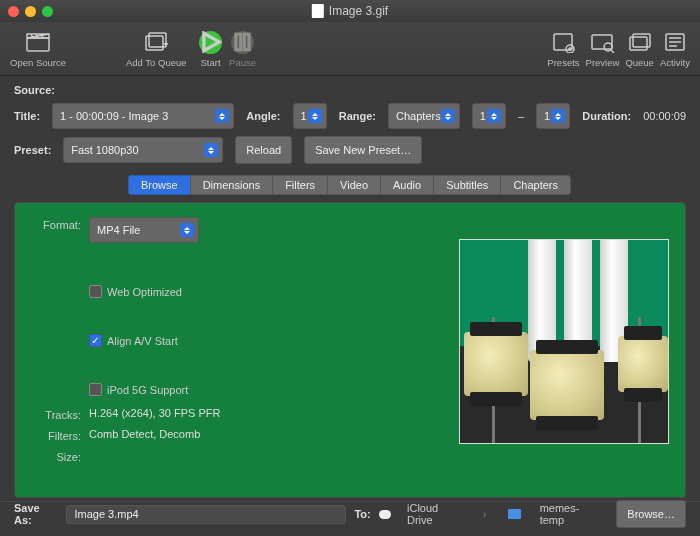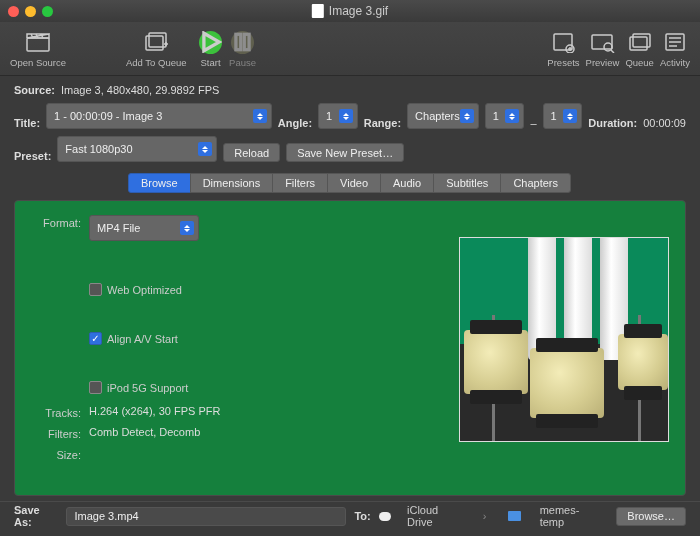--- a/index.html
+++ b/index.html
@@ -13,28 +13,28 @@
 .toolbar { height:54px; background:linear-gradient(#444,#3c3c3c); display:flex; align-items:center; padding:4px 10px; border-bottom:1px solid #2a2a2a; }
 .tbtn { display:flex; flex-direction:column; align-items:center; color:#bbb; font-size:9.5px; gap:2px; }
 .tbtn .ic { width:28px; height:26px; display:flex; align-items:center; justify-content:center; }
 .tbtn .ic svg { width:26px; height:22px; fill:none; stroke:#ccc; stroke-width:1.5; }
 .play-circle { width:23px; height:23px; border-radius:50%; background:#3cc13c; display:flex; align-items:center; justify-content:center; }
 .play-circle svg { width:10px; height:10px; fill:#111; }
 .pause-circle { width:23px; height:23px; border-radius:50%; background:#7a7a5a; display:flex; align-items:center; justify-content:center; }
 .pause-circle svg { width:9px; height:9px; fill:#333; }
 .spacer { flex:1; }
 .content { padding:8px 14px; display:flex; flex-direction:column; gap:7px; }
-.row { display:flex; align-items:flex-end; gap:6px; }
+.row { display:flex; align-items:center; gap:12px; }
 .lbl { color:#ddd; font-size:11px; }
 .bold { font-weight:600; }
 .select { background:#666; border:1px solid #555; border-radius:3px; height:26px; display:flex; align-items:center; padding:0 4px 0 7px; font-size:11px; color:#eee; position:relative; }
 .select .arrows { margin-left:auto; width:14px; height:14px; background:#2f6fe0; border-radius:2px; display:flex; flex-direction:column; align-items:center; justify-content:center; gap:1px;}
 .select .arrows::before,.select .arrows::after { content:""; width:0; height:0; border-left:3px solid transparent; border-right:3px solid transparent;}
 .select .arrows::before{border-bottom:3px solid #fff;} .select .arrows::after{border-top:3px solid #fff;}
-.btn { background:#6a6a6a; border:1px solid #555; border-radius:3px; height:19px; padding:0 10px; display:flex; align-items:center; font-size:11px; color:#eee;}
+.btn { background:#6a6a6a; border:1px solid #555; border-radius:3px; height:28px; padding:0 10px; display:flex; align-items:center; font-size:11px; color:#eee;}
 .tabs { display:flex; justify-content:center; gap:0; margin-top:4px;}
 .tab { background:#6a6a6a; border:1px solid #555; padding:3px 12px; font-size:11px; color:#eee; margin-left:-1px;}
 .tab.active { background:#2f6fe0; border-color:#2d5db0;}
 .tab:first-child{border-radius:3px 0 0 3px;} .tab:last-child{border-radius:0 3px 3px 0;}
 .panel { background:#15803d; border:1px solid #4a4a4a; border-radius:4px; padding:14px 16px; height:296px; display:flex; }
 .left { width:300px; display:flex; flex-direction:column; gap:7px;}
 .fld-row { display:flex; align-items:flex-start; gap:8px;}
 .fld-lbl { width:50px; text-align:right; color:#ccc; padding-top:2px;}
 .check { width:13px; height:13px; border-radius:2px; border:1px solid #888; background:#555; display:inline-flex; align-items:center; justify-content:center; margin-right:5px; vertical-align:middle;}
 .check.on { background:#2f6fe0; border-color:#2d5db0;}
@@ -154,21 +154,20 @@
           <path d="M7 7 h12 M7 11 h12 M7 15 h8"></path>
         </svg>
       </span>
     <span>Activity</span>
   </div>
 </div>
 
 <div class="content">
   <div class="row">
     <span class="lbl bold">Source:</span>
-    <span class="lbl">Image 3, 480x480, 29.9892 FPS</span>
   </div>
 
   <div class="row">
     <span class="lbl bold">Title:</span>
     <div class="select" style="width:228px">
       <span>1 - 00:00:09 - Image 3</span>
         <span class="arrows"></span>
     </div>
     <span class="lbl bold">Angle:</span>
     <div class="select" style="width:40px">

